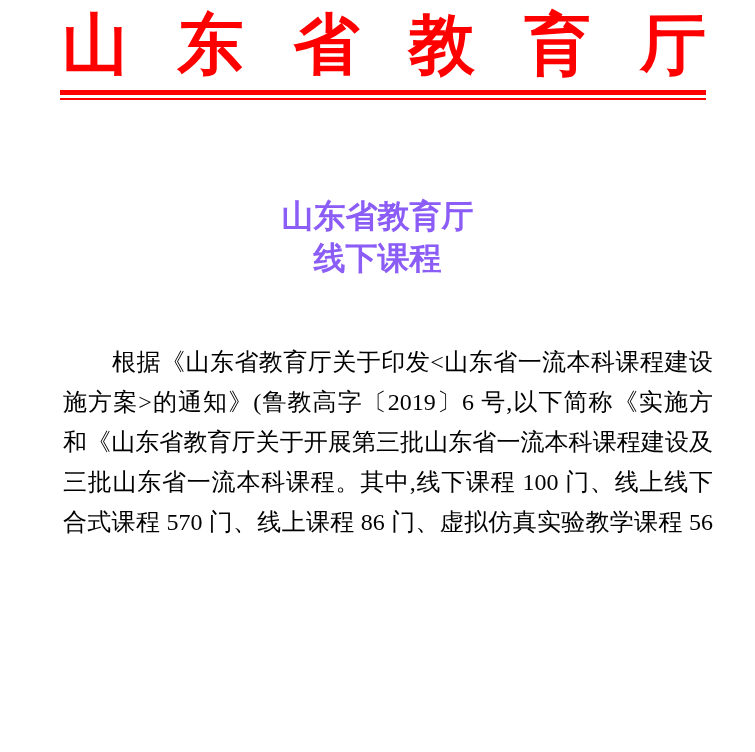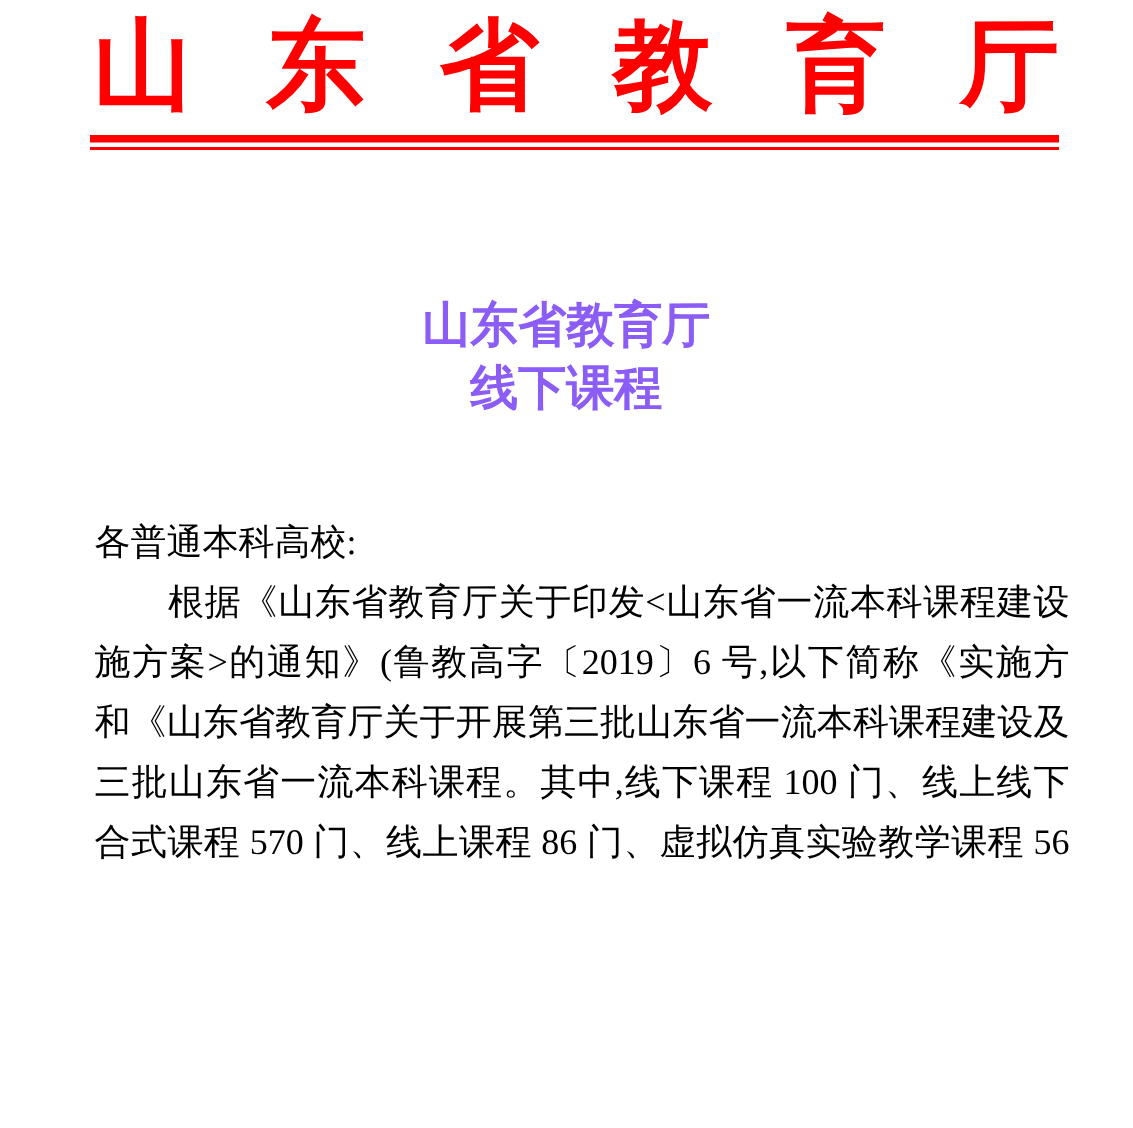--- a/index.html
+++ b/index.html
@@ -112,21 +112,20 @@
     <div class="rule-thin"></div>
   </div>
 
 
   <div class="doc-title">
     <div>山东省教育厅</div>
     <div>线下课程</div>
   </div>
 
   <div class="doc-body">
-    <div class="bline">各普通本科高校:</div>
     <div class="bline justify indent">根据《山东省教育厅关于印发&lt;山东省一流本科课程建设实</div>
     <div class="bline justify">施方案&gt;的通知》(鲁教高字〔2019〕6 号,以下简称《实施方案》)</div>
     <div class="bline justify">和《山东省教育厅关于开展第三批山东省一流本科课程建设及国</div>
     <div class="bline justify">三批山东省一流本科课程。其中,线下课程 100 门、线上线下混</div>
     <div class="bline justify">合式课程 570 门、线上课程 86 门、虚拟仿真实验教学课程 56 门、</div>
   </div>
 
 </div>
 
 </body></html>

